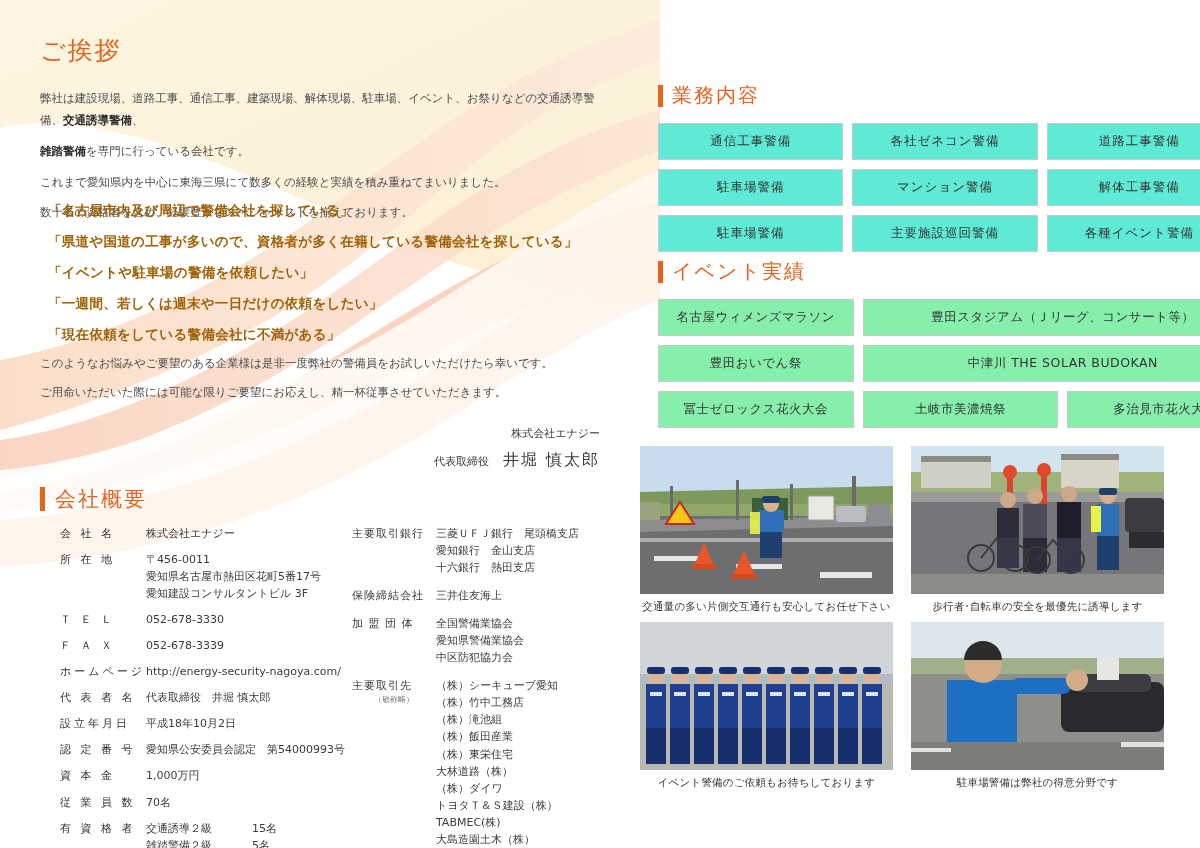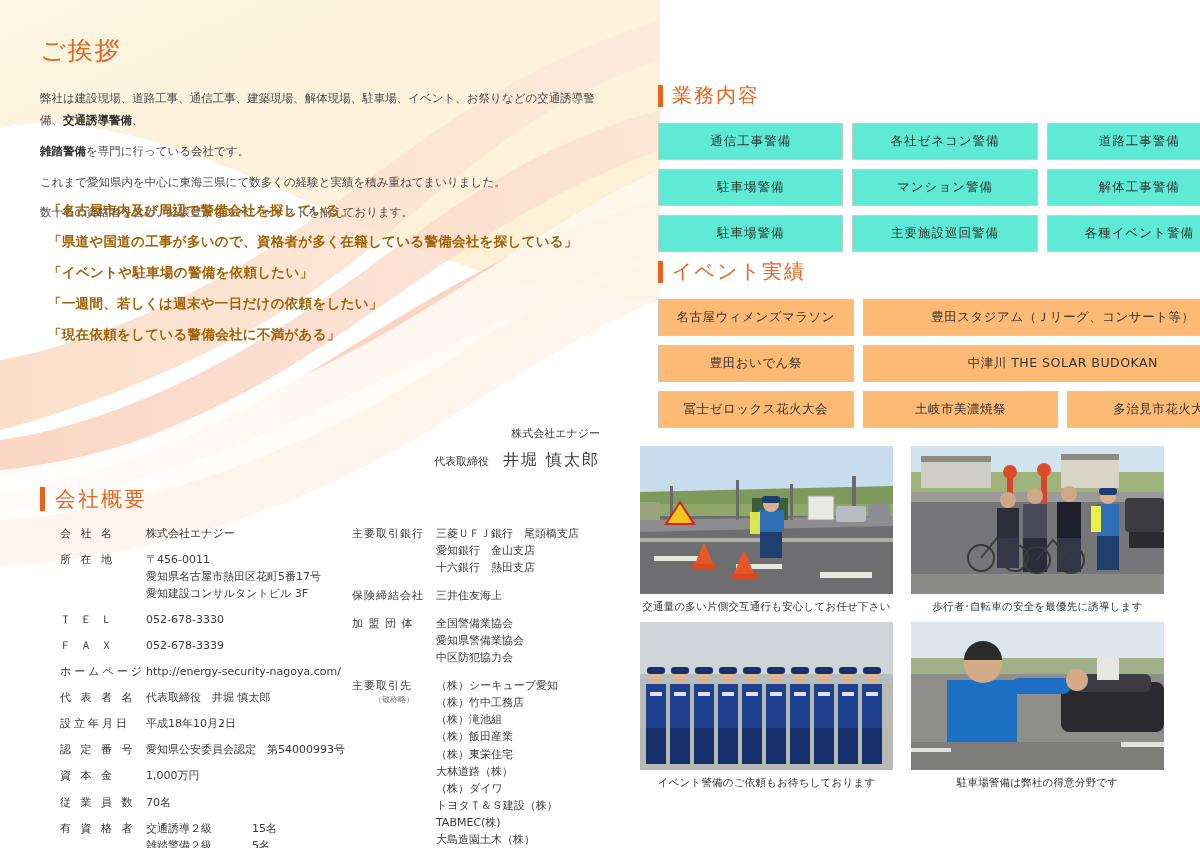--- a/index.html
+++ b/index.html
@@ -72,21 +72,21 @@
   .grid3 { display: grid; grid-template-columns: 1fr 1fr 1fr; gap: 9px 9px; }
   .cell {
     border: 1px solid #c9c9c9; background: #5eead4; text-align: center;
     font-size: 12.5px; color: #333; padding: 9px 2px; letter-spacing: 1px;
     white-space: nowrap; overflow: hidden;
   }
 
   .sec2 { position: absolute; left: 18px; top: 258px; width: 605px; }
   .evgrid { display: grid; grid-template-columns: 1fr 1fr 1fr; gap: 9px 9px; }
   .evcell {
-    border: 1px solid #c9c9c9; background: #fdba74; text-align: center;
+    border: 1px solid #c9c9c9; background: #86efac; text-align: center;
     font-size: 12.5px; color: #333; padding: 9px 2px; letter-spacing: .5px;
     white-space: nowrap; overflow: hidden;
   }
   .span2 { grid-column: span 2; }
 
   
   .photos { position: absolute; left: 640px; top: 446px; width: 560px; z-index: 2; }
   .prow { display: flex; gap: 18px; margin-bottom: 8px; }
   .pcell { width: 253px; }
   .pimg { width: 253px; height: 148px; overflow: hidden; position: relative; background: #9bb; }
@@ -143,20 +143,24 @@
     </div>
 
     <div class="bullets">
       <p>「名古屋市内及び周辺で警備会社を探している」</p>
       <p>「県道や国道の工事が多いので、資格者が多く在籍している警備会社を探している」</p>
       <p>「イベントや駐車場の警備を依頼したい」</p>
       <p>「一週間、若しくは週末や一日だけの依頼をしたい」</p>
       <p>「現在依頼をしている警備会社に不満がある」</p>
     </div>
 
+    <div class="closing">
+      <p>このようなお悩みやご要望のある企業様は是非一度弊社の警備員をお試しいただけたら幸いです。</p>
+      <p>ご用命いただいた際には可能な限りご要望にお応えし、精一杯従事させていただきます。</p>
+    </div>
 
     <div class="sign">
       <div>株式会社エナジー</div>
       <div>
         <span>代表取締役</span><span class="nm">井堀 慎太郎</span>
       </div>
     </div>
 
     <div class="co-head">
       <span class="bar"></span>

